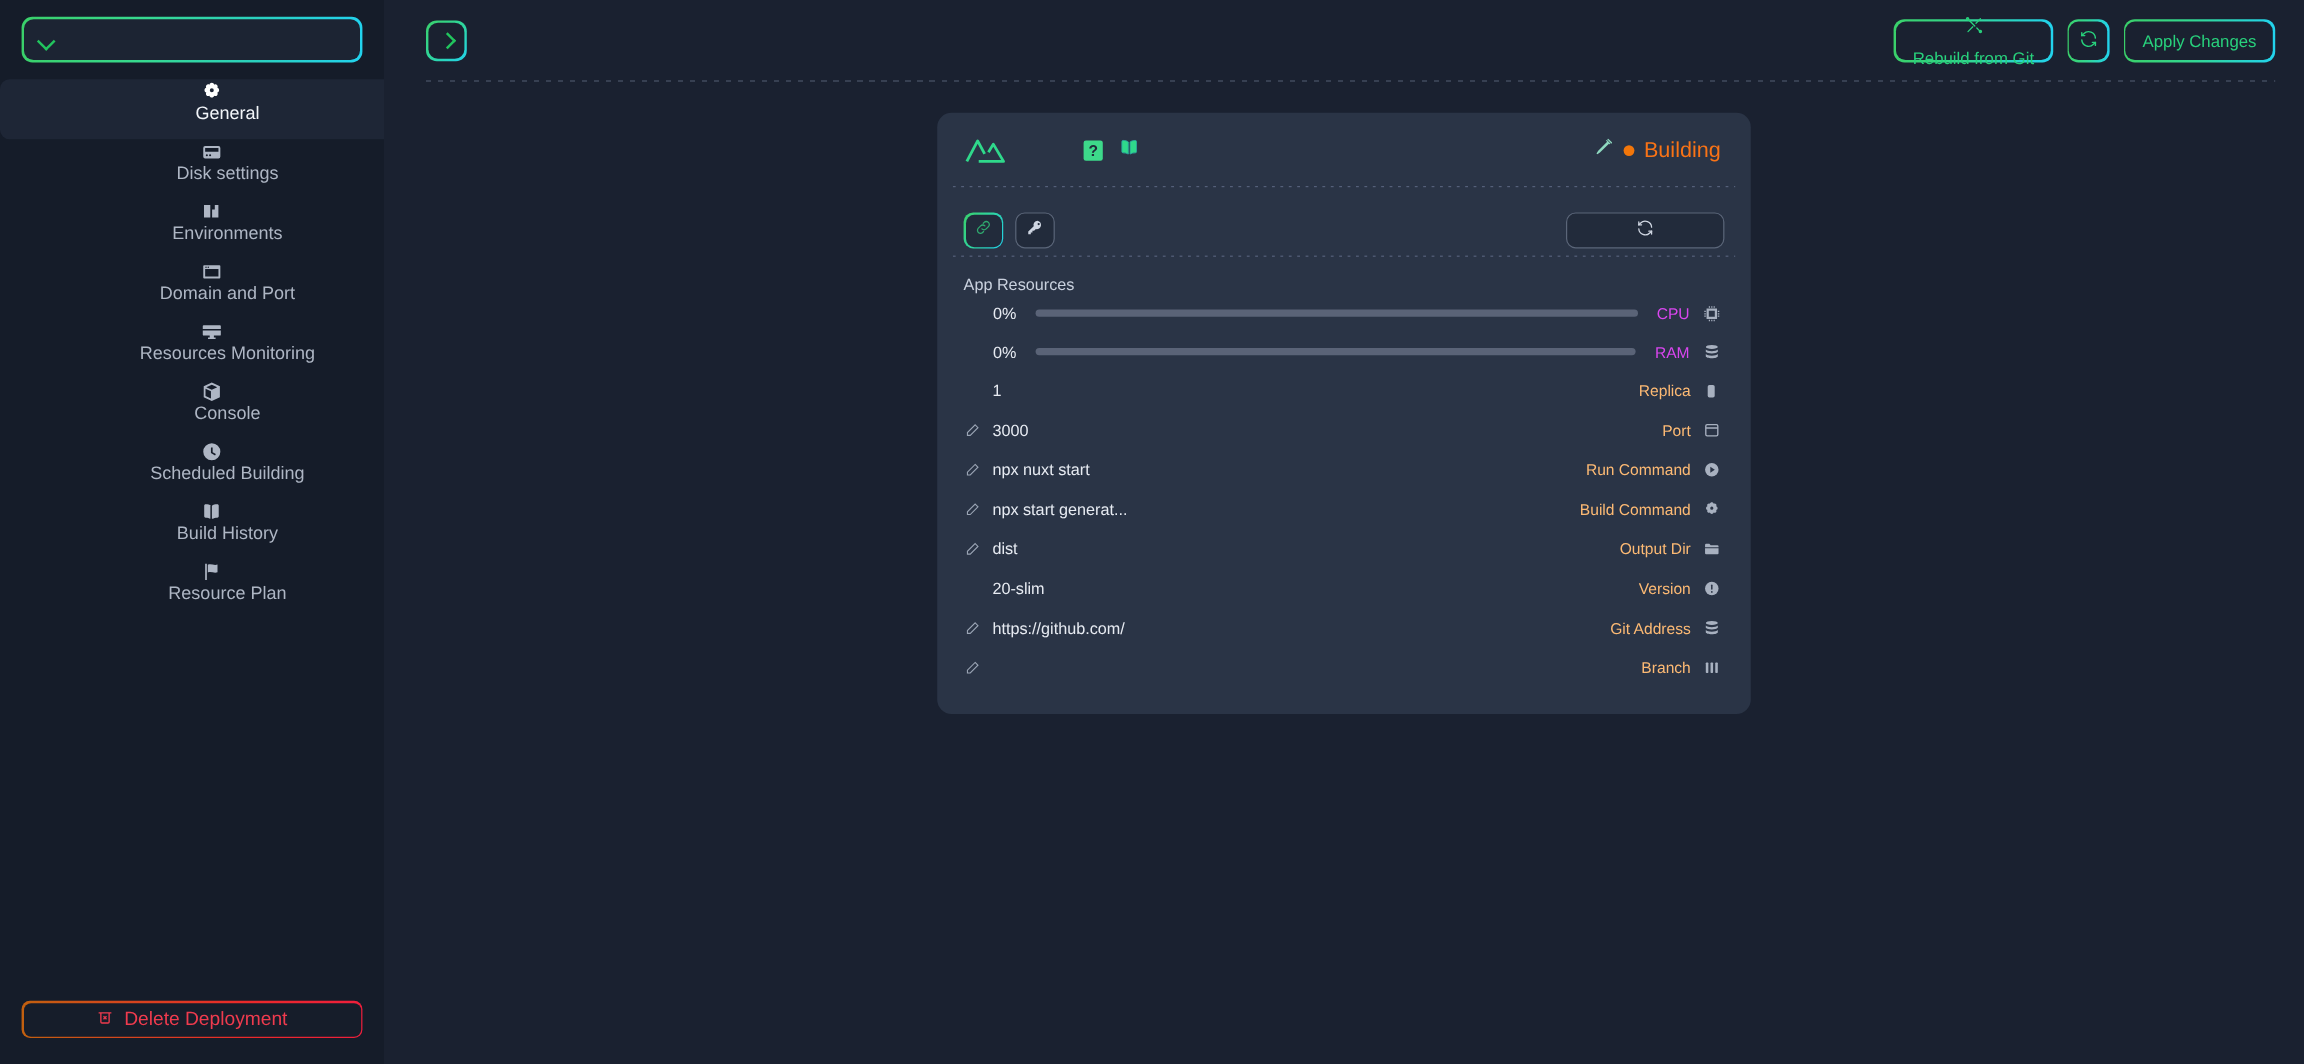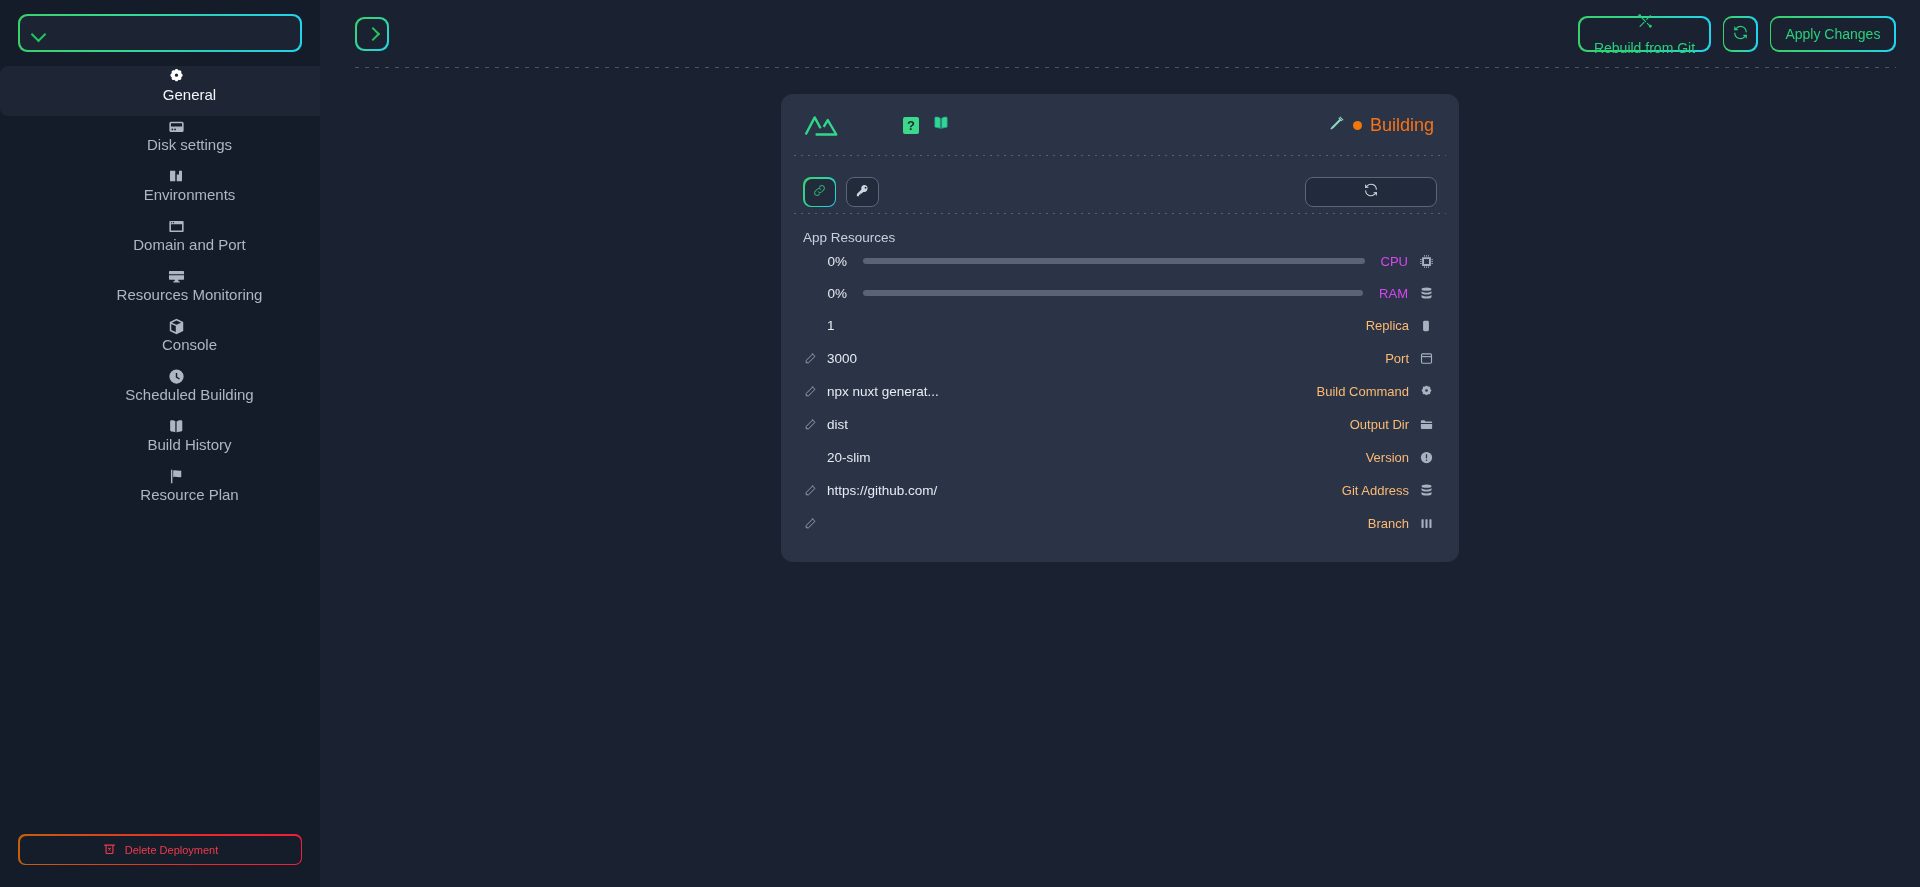--- a/index.html
+++ b/index.html
@@ -77,21 +77,21 @@
     padding: 1.5px;
     background: linear-gradient(90deg, #c2600f 0%, #d8421f 35%, #ea2a2a 65%, #f01f3c 100%);
   }
   .delete-btn {
     width: 100%; height: 100%;
     background: #161d2a;
     border-radius: 6px;
     display: flex; align-items: center; justify-content: center;
     gap: 8px;
     color: #ef3b4e;
-    font-size: 11px;
+    font-size: 16px;
     cursor: pointer;
   }
 
   
   .main {
     flex: 1 1 auto;
     height: 887px;
     background: #1a2130;
     position: relative;
     overflow: hidden;
@@ -519,28 +519,45 @@
             <span class="kv-label">Port</span>
             <span class="kv-ico">
               <svg width="15" height="15" viewBox="0 0 24 24" fill="none" stroke="currentColor" stroke-width="1.8">
                   <rect x="4" y="4.5" width="16" height="15" rx="1.8"></rect>
                   <path d="M4 9h16"></path>
                 </svg>
             </span>
           </span>
         </div>
 
-
         <div class="kv-row">
           <span class="kv-edit">
             <svg width="14" height="14" viewBox="0 0 24 24" fill="none" stroke="currentColor" stroke-width="1.6" stroke-linecap="round">
                 <path d="M16.5 3.5l4 4-11 11H5.5v-4l11-11z"></path>
               </svg>
           </span>
-          <span class="kv-value">npx nuxt generat...</span>
+          <span class="kv-value">npx nuxt start</span>
+          <span class="kv-right">
+            <span class="kv-label">Run Command</span>
+            <span class="kv-ico">
+              <svg width="15" height="15" viewBox="0 0 24 24" fill="currentColor">
+                  <circle cx="12" cy="12" r="9"></circle>
+                  <path d="M10 8l6 4-6 4V8z" fill="#2a3446"></path>
+                </svg>
+            </span>
+          </span>
+        </div>
+
+        <div class="kv-row">
+          <span class="kv-edit">
+            <svg width="14" height="14" viewBox="0 0 24 24" fill="none" stroke="currentColor" stroke-width="1.6" stroke-linecap="round">
+                <path d="M16.5 3.5l4 4-11 11H5.5v-4l11-11z"></path>
+              </svg>
+          </span>
+          <span class="kv-value">npx start generat...</span>
           <span class="kv-right">
             <span class="kv-label">Build Command</span>
             <span class="kv-ico">
               <svg width="15" height="15" viewBox="0 0 24 24" fill="currentColor">
                   <path d="M12 2.6c1.2 0 2.2.8 2.5 1.9.9-.6 2.2-.5 3 .3.8.8.9 2.1.3 3 1.1.3 1.9 1.3 1.9 2.5s-.8 2.2-1.9 2.5c.6.9.5 2.2-.3 3-.8.8-2.1.9-3 .3-.3 1.1-1.3 1.9-2.5 1.9s-2.2-.8-2.5-1.9c-.9.6-2.2.5-3-.3-.8-.8-.9-2.1-.3-3-1.1-.3-1.9-1.3-1.9-2.5s.8-2.2 1.9-2.5c-.6-.9-.5-2.2.3-3 .8-.8 2.1-.9 3-.3.3-1.1 1.3-1.9 2.5-1.9zm0 5.6a2.1 2.1 0 100 4.2 2.1 2.1 0 000-4.2z"></path>
                 </svg>
             </span>
           </span>
         </div>
 

